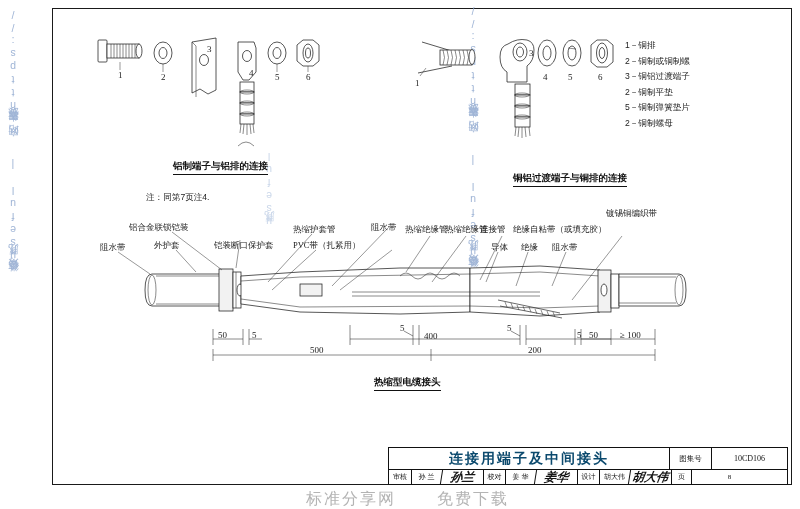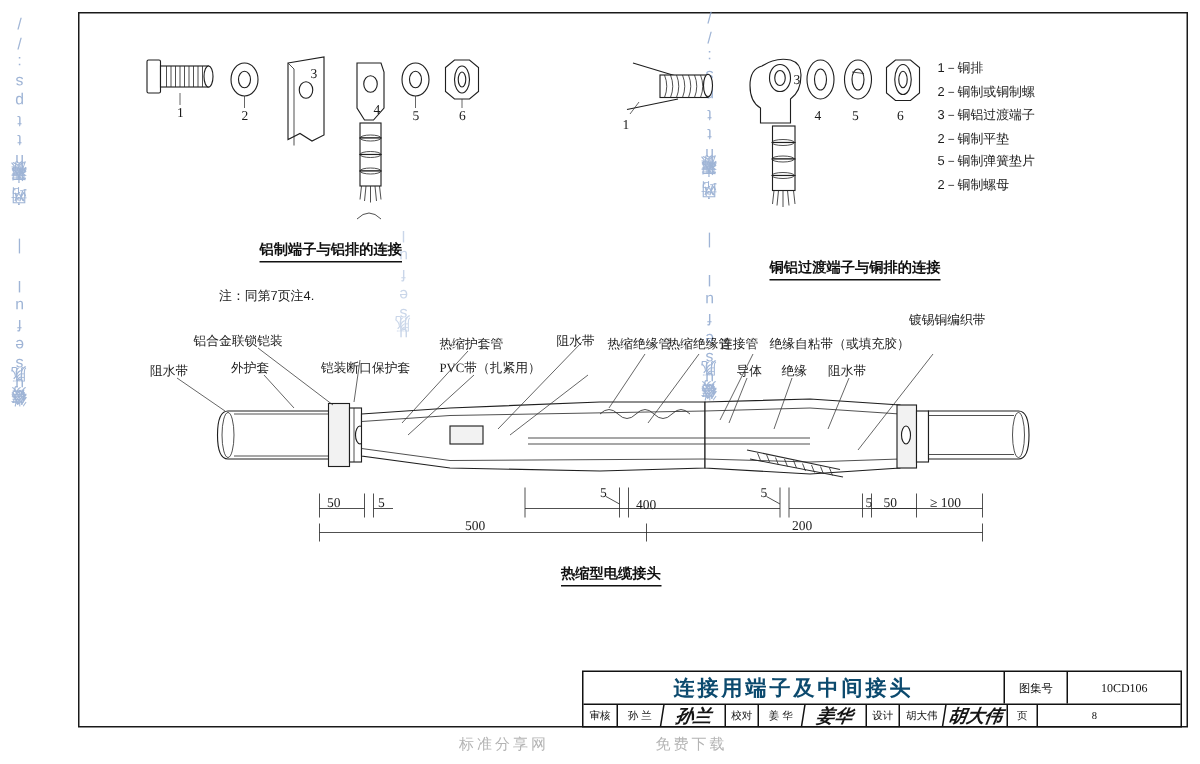--- a/index.html
+++ b/index.html
@@ -66,21 +66,21 @@
   .tb-page-lbl { width:20px; }
   .tb-page-val { width:76px; font-size:8.5px; font-family:"Liberation Serif",serif; }
   .tb-k { display:flex; align-items:center; justify-content:center; font-size:7px; color:#111;
           border-left:1.1px solid #111; }
   .tb-k.first { border-left:none; }
   .k-role { width:22px; }
   .k-name { width:30px; }
   .k-sig  { width:42px; font-family:"Liberation Serif",serif; font-style:italic;
             font-size:12px; font-weight:bold; color:#151515; transform:skewX(-9deg); }
 
-  .footer-t { position:absolute; font-size:10px; color:#b4b4b4; letter-spacing:2px;font-family:Liberation Mono, monospace; }
+  .footer-t { position:absolute; font-size:16px; color:#b4b4b4; letter-spacing:2px;font-family:Liberation Mono, monospace; }
 </style>
 </head>
 <body>
 
 <div id="sheet">
 
   <div class="frame-outer"></div>
 
   <div class="wm wm-a rot">微信公众号：豚几useful | 网站：大新工程资源 https://</div>
   <div class="wm wm-b rot">微信公众号：豚几useful | 网站：大新工程资源 https://</div>

